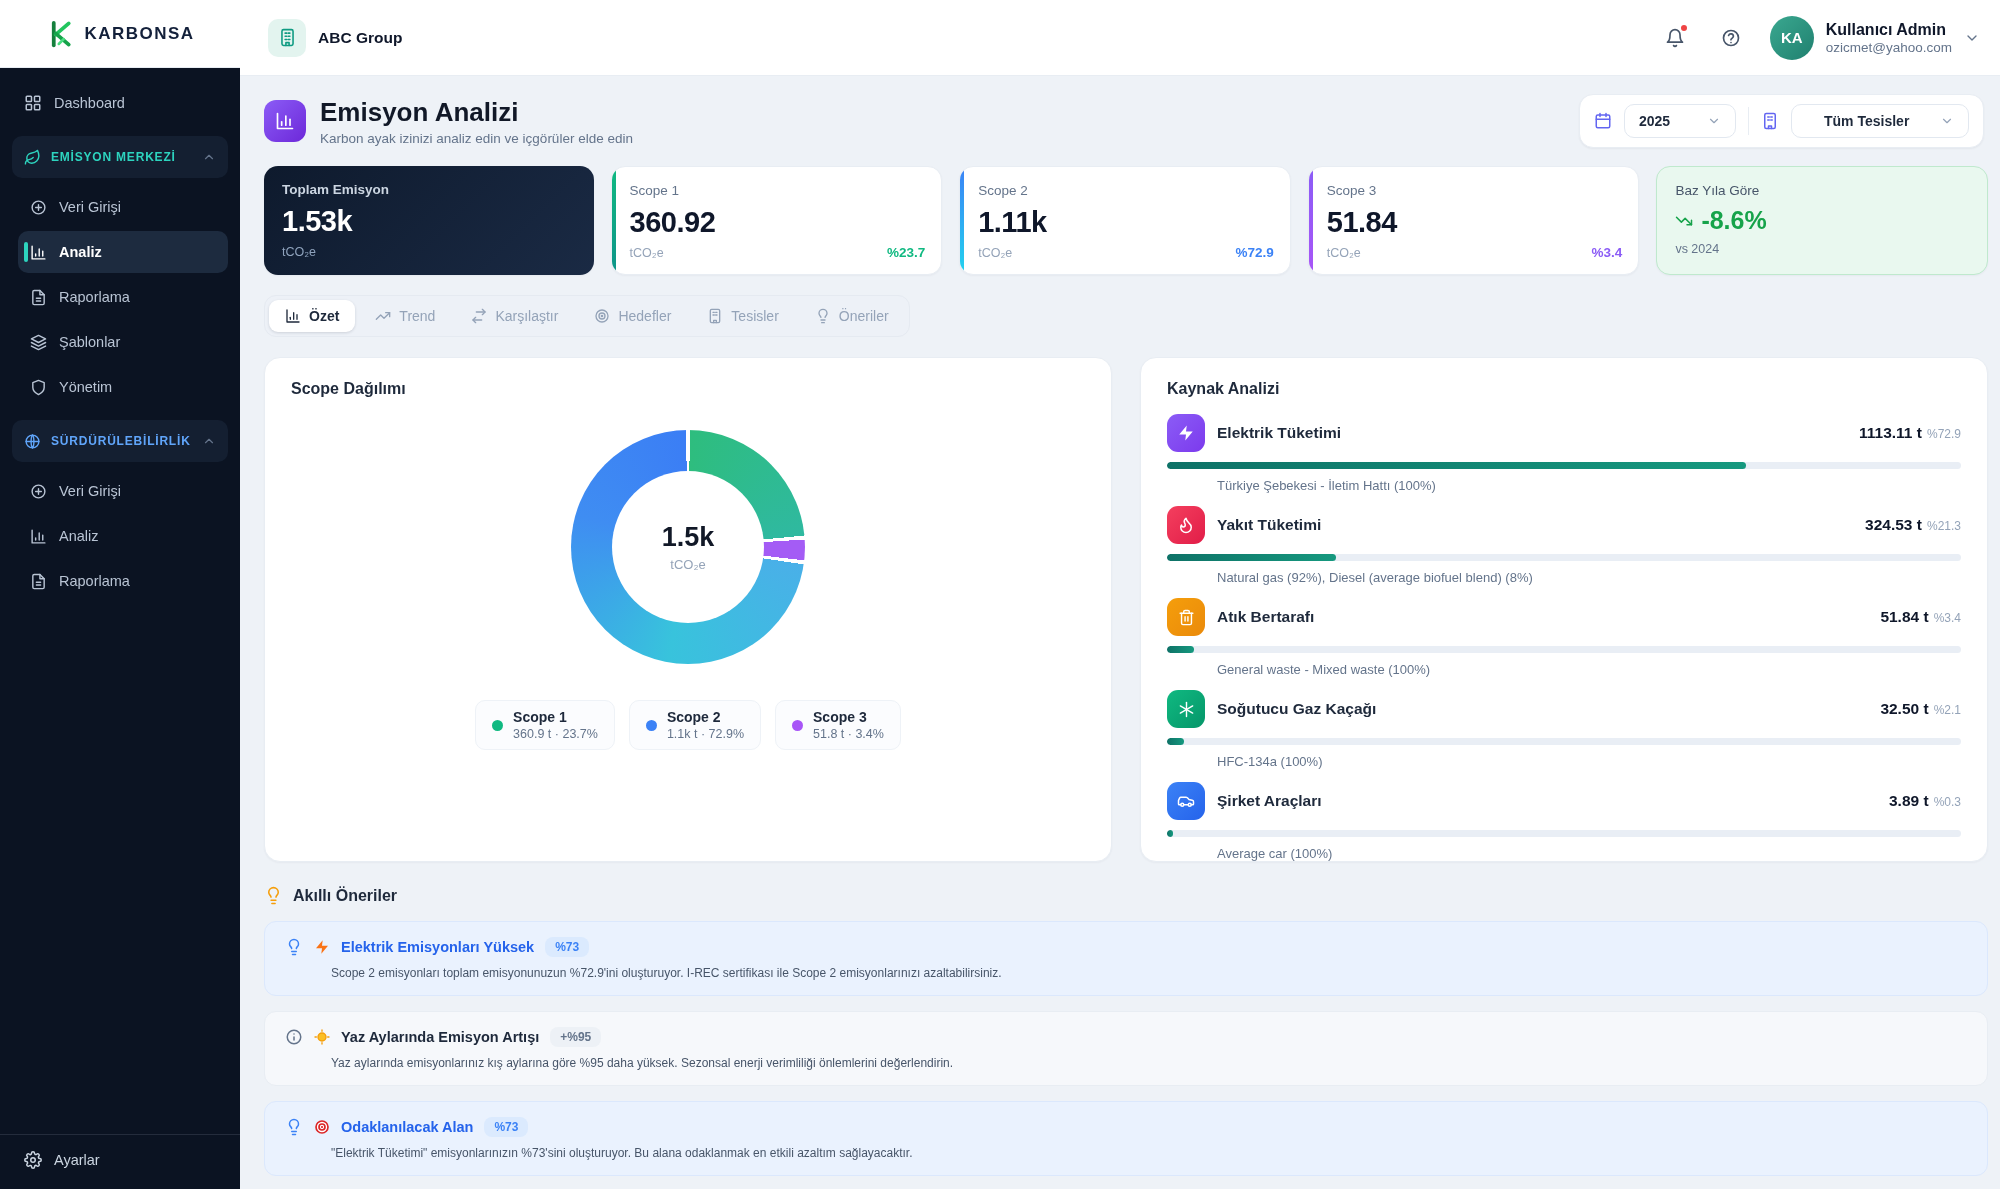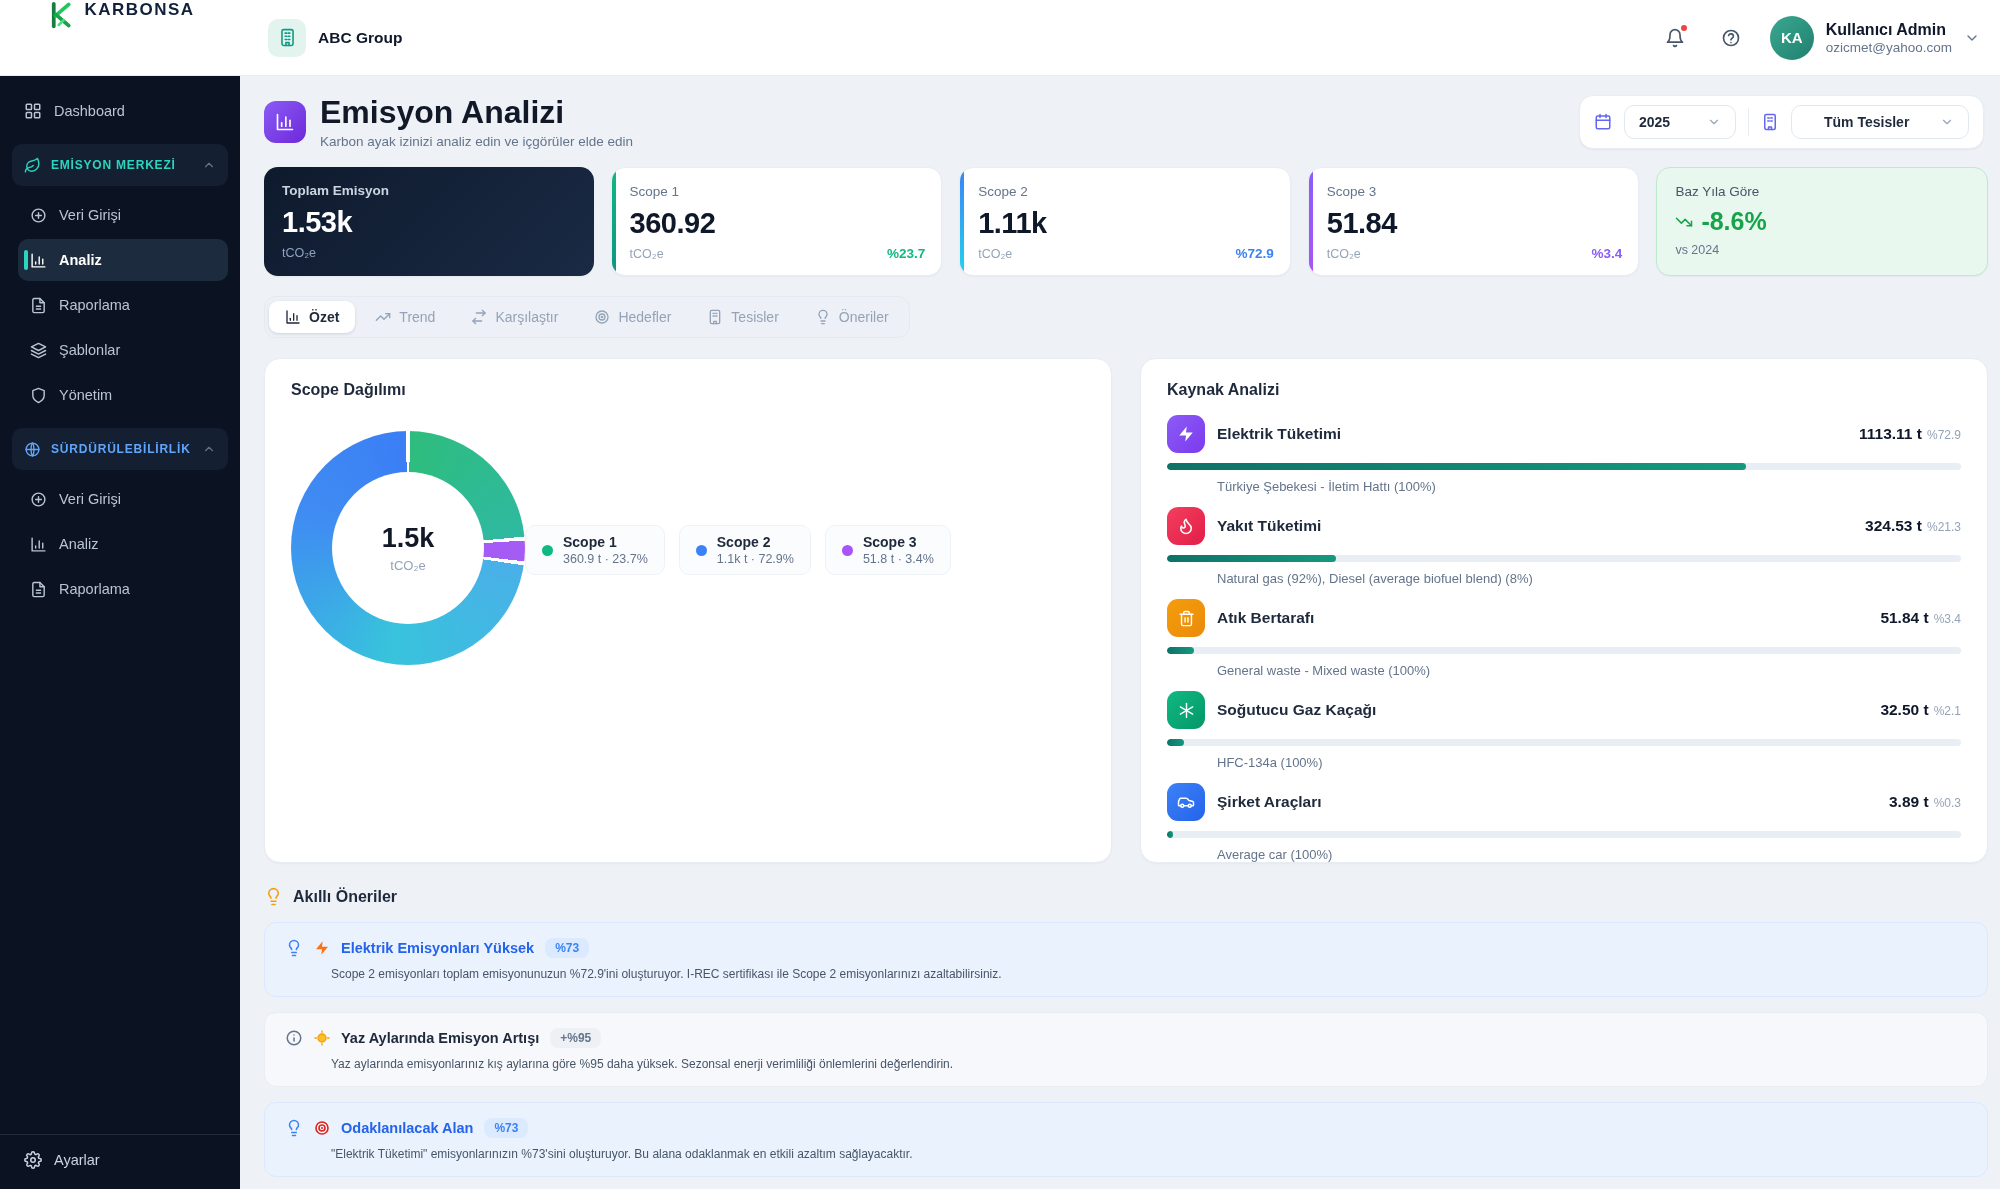--- a/index.html
+++ b/index.html
@@ -2,21 +2,21 @@
 <html><head>
 <meta charset="utf-8">
 <style>
   * { box-sizing: border-box; margin: 0; padding: 0; }
   html,body { width:2000px; height:1189px; }
   body { font-family:"Liberation Sans",sans-serif; background:#eef2f7; overflow:hidden; color:#1e293b; }
   .app { display:flex; width:2000px; height:1189px; }
 
   
   .sidebar { width:240px; background:#0b1322; display:flex; flex-direction:column; flex:none; }
-  .logo-strip { height:76px; background:#fff; border-bottom:1px solid #e8edf3; display:flex; align-items:flex-start; justify-content:center; gap:9px; }
+  .logo-strip { height:68px; background:#fff; border-bottom:1px solid #e8edf3; display:flex; align-items:center; justify-content:center; gap:9px; }
   .logo-text { font-size:17px; font-weight:bold; letter-spacing:1.5px; color:#13203a; }
   .nav { flex:1; padding:14px 12px 0; }
   .nav-item { display:flex; align-items:center; gap:12px; height:42px; padding:0 12px; border-radius:10px; color:#b9c4d4; font-size:14.5px; margin-bottom:3px; cursor:pointer; }
   .nav-item .ic { flex:none; }
   .nav-section { display:flex; align-items:center; gap:10px; height:42px; padding:0 12px; background:#141f31; border-radius:10px; margin:12px 0 8px; cursor:pointer; }
   .nav-section .sec-lbl { font-size:12px; font-weight:bold; letter-spacing:.8px; flex:1; }
   .sec-teal { color:#2dd4bf; }
   .sec-blue { color:#60a5fa; }
   .nav-section .chev { color:#64748b; }
   .nav-item.sub { margin-left:6px; }
@@ -37,21 +37,21 @@
   .avatar { width:44px; height:44px; border-radius:50%; background:linear-gradient(135deg,#3aa890,#20806f); color:#fff; font-weight:bold; font-size:15px; display:grid; place-items:center; }
   .uname { font-size:16px; font-weight:bold; color:#0f172a; line-height:1.25; }
   .uemail { font-size:13.5px; color:#64748b; }
   .chev-gray { color:#64748b; }
 
   
   .content { flex:1; padding:14px 12px 0 24px; overflow:hidden; }
   .page-head { display:flex; align-items:center; justify-content:space-between; margin:4px 4px 18px 0; }
   .ph-left { display:flex; align-items:center; gap:14px; }
   .ph-icon { width:42px; height:42px; border-radius:12px; background:linear-gradient(135deg,#8b5cf6,#6d28d9); color:#fff; display:grid; place-items:center; }
-  .ph-title { font-size:32px; font-weight:bold; color:#111827; }
+  .ph-title { font-size:26px; font-weight:bold; color:#111827; }
   .ph-sub { font-size:13.5px; color:#64748b; margin-top:3px; }
   .filters { background:#fff; border:1px solid #e8edf3; border-radius:14px; box-shadow:0 1px 2px rgba(15,23,42,.05); display:flex; align-items:center; gap:12px; padding:9px 14px; }
   .f-icon { color:#6366f1; display:grid; place-items:center; }
   .selectbox { display:flex; align-items:center; justify-content:space-between; border:1px solid #e2e8f0; border-radius:10px; padding:8px 14px; font-size:14px; font-weight:bold; color:#1e293b; cursor:pointer; gap:24px; }
   .selectbox .chev { color:#94a3b8; }
   .f-divider { width:1px; height:28px; background:#e8edf3; }
 
   
   .kpis { display:flex; gap:17px; margin-bottom:20px; }
   .kpi { flex:1; position:relative; background:#fff; border:1px solid #e8edf3; border-radius:14px; padding:16px 18px 14px; box-shadow:0 1px 2px rgba(15,23,42,.04); overflow:hidden; min-height:104px; }
@@ -77,21 +77,21 @@
   
   .tabs { display:inline-flex; gap:4px; background:#edf1f7; border:1px solid #e5eaf1; border-radius:12px; padding:4px; margin-bottom:20px; }
   .tab { display:flex; align-items:center; gap:8px; padding:8px 16px; border-radius:9px; font-size:14px; color:#94a3b8; cursor:pointer; white-space:nowrap; }
   .tab.active { background:#fff; color:#1e293b; font-weight:bold; box-shadow:0 1px 3px rgba(15,23,42,.14); }
 
   
   .grid { display:flex; gap:28px; margin-bottom:24px; }
   .card { background:#fff; border:1px solid #e8edf3; border-radius:16px; padding:22px 26px; box-shadow:0 1px 2px rgba(15,23,42,.04); flex:1; height:505px; overflow:hidden; }
   .card-title { font-size:16px; font-weight:bold; color:#1e293b; }
 
-  .donut-wrap { display:flex; flex-direction:row; align-items:center; }
+  .donut-wrap { display:flex; flex-direction:column; align-items:center; }
   .donut { width:234px; height:234px; border-radius:50%; position:relative; margin-top:32px; }
   .donut::after { content:''; position:absolute; inset:41px; background:#fff; border-radius:50%; }
   .donut-center { position:absolute; inset:0; display:flex; flex-direction:column; align-items:center; justify-content:center; z-index:1; }
   .dc-val { font-size:27px; font-weight:bold; color:#111827; }
   .dc-unit { font-size:13px; color:#94a3b8; margin-top:4px; }
   .legend { display:flex; gap:14px; margin-top:36px; }
   .lg-pill { display:flex; align-items:center; gap:10px; background:#fbfcfe; border:1px solid #eef2f7; border-radius:10px; padding:8px 16px; }
   .lg-dot { width:11px; height:11px; border-radius:50%; flex:none; }
   .lg-name { font-size:14px; font-weight:bold; color:#1e293b; }
   .lg-det { font-size:12.5px; color:#64748b; margin-top:2px; }

